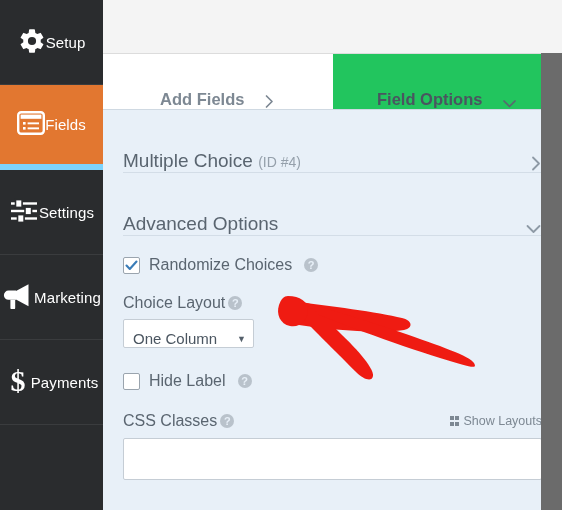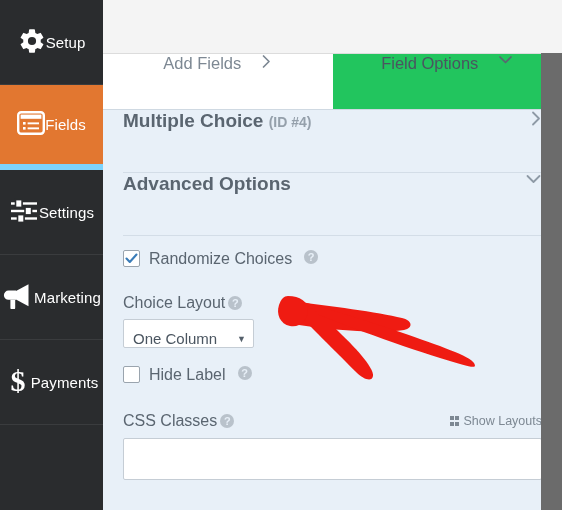--- a/index.html
+++ b/index.html
@@ -26,43 +26,43 @@
   .nav-icon svg{display:block;}
   .nav-label{font-size:15px;line-height:1;letter-spacing:.1px;}
 
   
   .right{flex:1;display:flex;flex-direction:column;min-width:0;position:relative;}
 
   .topstrip{height:53px;background:#f4f4f4;border-bottom:1px solid #dcdcdc;flex:0 0 53px;}
 
   .tabs{height:55px;flex:0 0 55px;display:flex;border-bottom:1px solid #cfd9e2;}
   .tab{
-    flex:1;display:flex;align-items:flex-start;justify-content:center;
+    flex:1;display:flex;align-items:flex-end;justify-content:center;
     font-size:16.5px;color:#7d8893;background:#ffffff;cursor:pointer;
-    gap:20px;box-sizing:border-box;
+    gap:20px;box-sizing:border-box;font-weight:bold;
   }
   .tab.active{background:#22c55e;color:#4a5560;}
   .tab .chev{display:inline-block;}
   .tab svg{display:block;}
 
   .panel{
     flex:1;background:#e8f0f8;overflow:hidden;position:relative;
     padding:0 20px;box-sizing:border-box;
   }
 
   .section-row{
-    display:flex;align-items:flex-start;justify-content:space-between;
-    height:62px;border-bottom:1px solid #d3dde7;cursor:pointer;font-weight:bold;
+    display:flex;align-items:flex-end;justify-content:space-between;
+    height:62px;border-bottom:1px solid #d3dde7;cursor:pointer;
   }
   .section-row .title{font-size:19px;color:#5a6570;}
   .section-row .title .idtag{font-size:14px;color:#95a0ab;}
   .section-row .chev{color:#8e9aa6;display:flex;align-items:center;}
 
   .opt-block{padding-top:14px;}
-  .cb-row{display:flex;align-items:flex-start;gap:9px;height:30px;cursor:pointer;}
+  .cb-row{display:flex;align-items:center;gap:9px;height:30px;cursor:pointer;}
   .cb{
     width:17px;height:17px;box-sizing:border-box;flex:0 0 17px;
     background:#ffffff;border:1px solid #9aa4ae;border-radius:2px;
     display:flex;align-items:center;justify-content:center;
   }
   .cb svg{display:block;}
   .cb-label{font-size:16px;color:#5a6570;}
 
   .help{
     width:14px;height:14px;flex:0 0 14px;border-radius:50%;

